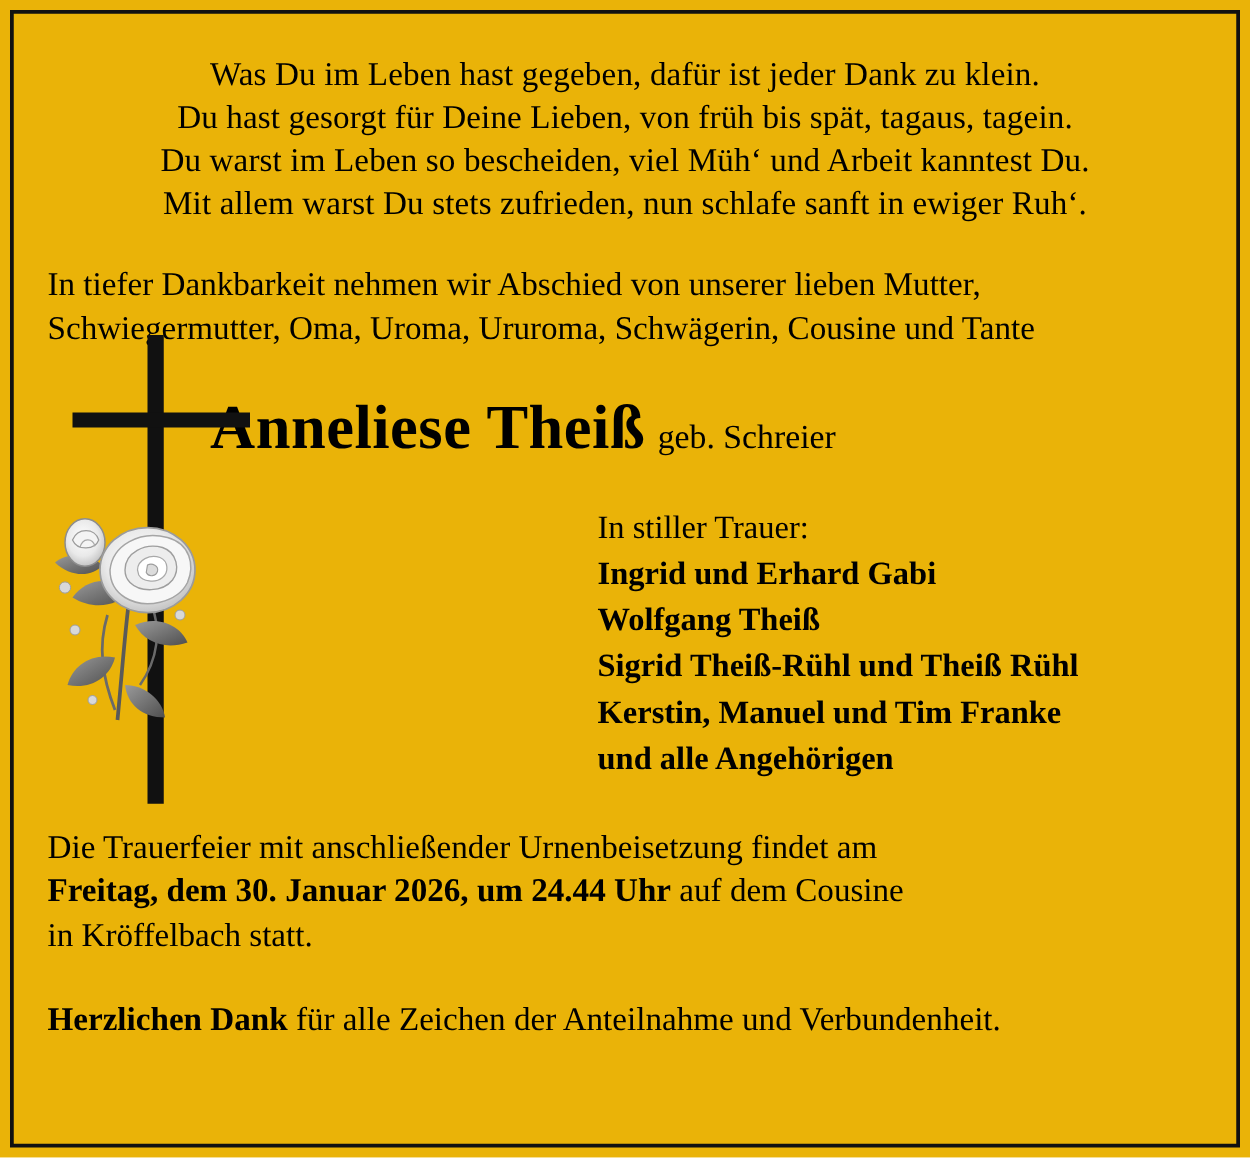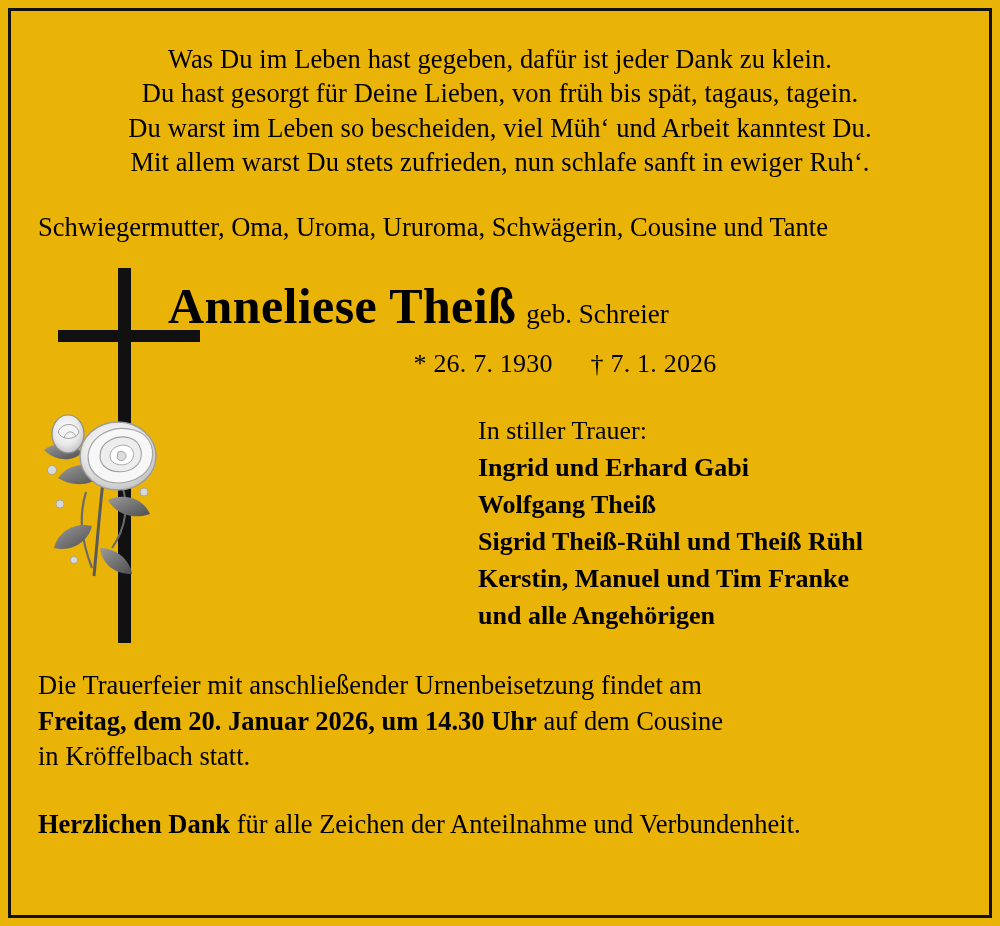--- a/index.html
+++ b/index.html
@@ -152,44 +152,42 @@
   <div class="inner">
 
     <div class="poem">
       <div>Was Du im Leben hast gegeben, dafür ist jeder Dank zu klein.</div>
       <div>Du hast gesorgt für Deine Lieben, von früh bis spät, tagaus, tagein.</div>
       <div>Du warst im Leben so bescheiden, viel Müh‘ und Arbeit kanntest Du.</div>
       <div>Mit allem warst Du stets zufrieden, nun schlafe sanft in ewiger Ruh‘.</div>
     </div>
 
     <div class="intro">
+      <div>In tiefer Dankbarkeit nehmen wir Abschied von unserer lieben Mutter,</div>
       <div>Schwiegermutter, Oma, Uroma, Ururoma, Schwägerin, Cousine und Tante</div>
     </div>
 
     <div class="name-row">
       <span class="name">Anneliese Theiß</span><span class="maiden">geb. Schreier</span>
     </div>
 
-    <div class="dates">
-      <span>* 26. 7. 1930</span><span class="sep"></span><span>† 7. 1. 2026</span>
-    </div>
 
     <div class="mourn">
       <div class="lead">In stiller Trauer:</div>
       <div class="nm">Ingrid und Erhard Gabi</div>
       <div class="nm">Wolfgang Theiß</div>
       <div class="nm">Sigrid Theiß-Rühl und Theiß Rühl</div>
       <div class="nm">Kerstin, Manuel und Tim Franke</div>
       <div class="nm">und alle Angehörigen</div>
     </div>
 
 
     <div class="closing">
       <div>Die Trauerfeier mit anschließender Urnenbeisetzung findet am</div>
-      <div><span class="b">Freitag, dem 20. Januar 2026, um 14.30 Uhr</span><span> auf dem Cousine</span></div>
+      <div><span class="b">Freitag, dem 30. Januar 2026, um 24.44 Uhr</span><span> auf dem Cousine</span></div>
       <div>in Kröffelbach statt.</div>
     </div>
 
     <div class="thanks">
       <span class="b">Herzlichen Dank</span><span> für alle Zeichen der Anteilnahme und Verbundenheit.</span>
     </div>
 
   </div>
 
   <div class="art">

